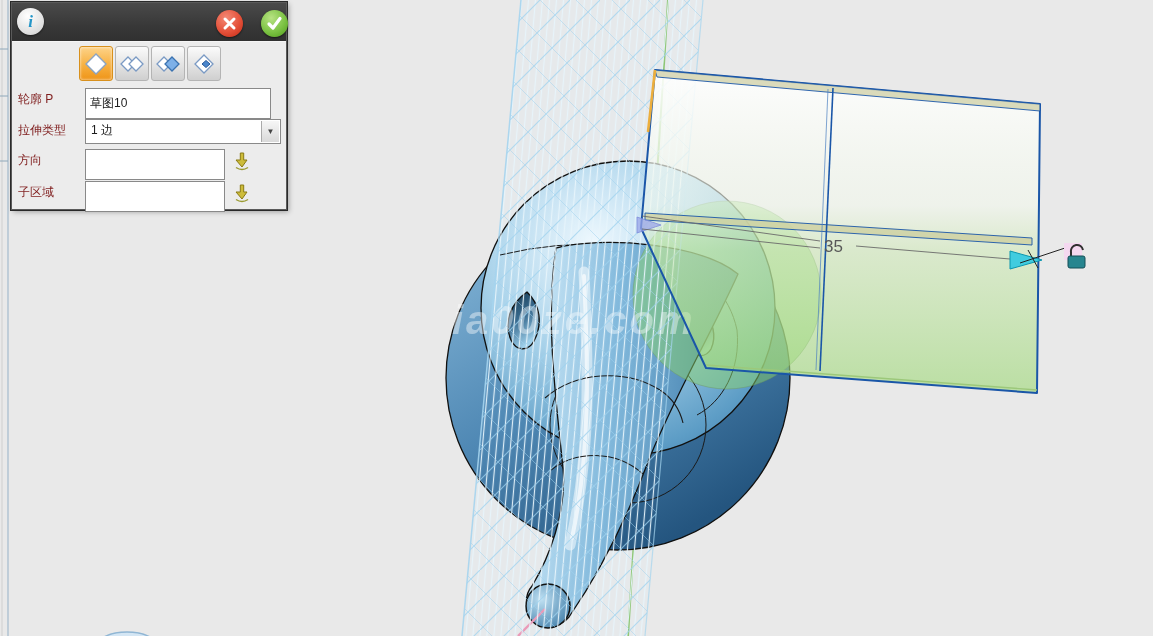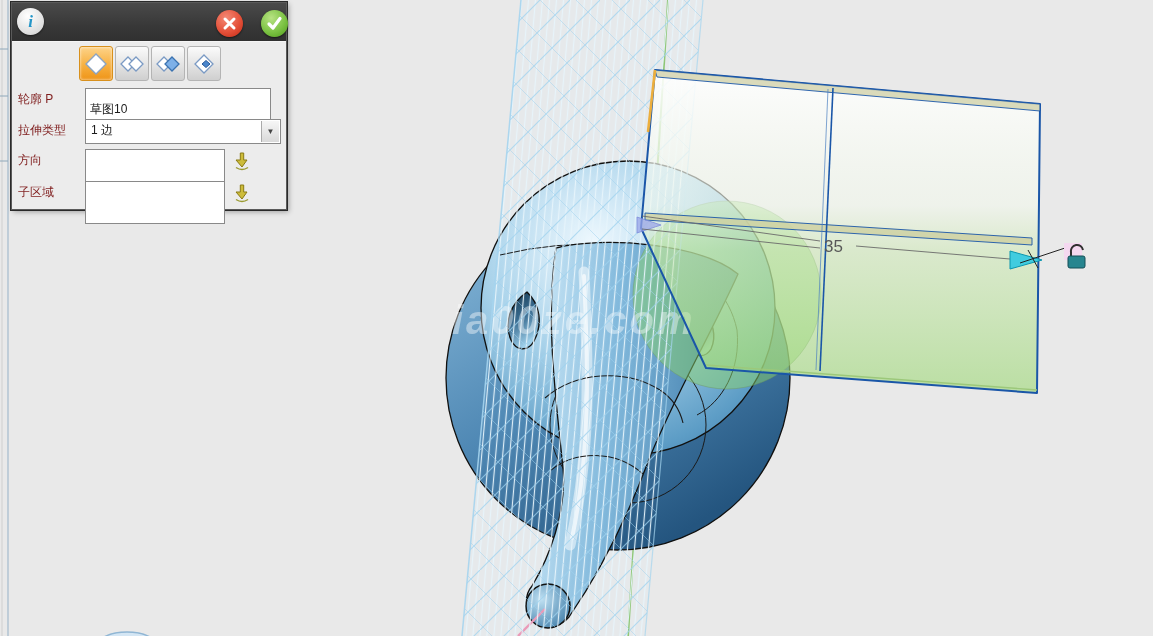--- a/index.html
+++ b/index.html
@@ -48,21 +48,21 @@
     box-shadow:inset 0 0 3px rgba(255,255,255,.8);
   }
   
   .frow{position:absolute;left:0;height:23px;}
   .flabel{
     position:absolute;left:6px;top:0;line-height:23px;font-size:12px;color:#7f1d1d;
     white-space:nowrap;
   }
   .ftext{
     position:absolute;left:73px;top:0;height:21px;border:1px solid #898989;
-    background:#fff;font-size:12px;color:#1c1c1c;padding:10px 4px;box-sizing:content-box;
+    background:#fff;font-size:12px;color:#1c1c1c;padding:4px 4px;box-sizing:content-box;
   }
   .w-wide{width:176px;}
   .w-mid{width:130px;}
   .fselect{
     position:absolute;left:73px;top:0;width:186px;height:23px;border:1px solid #898989;
     background:#fff;font-size:12px;color:#1c1c1c;padding-left:8px;
   }
   .fselect .sel-text{position:absolute;left:5px;top:0;line-height:21px;}
   .sel-arrow{
     position:absolute;right:1px;top:1px;bottom:1px;width:17px;

